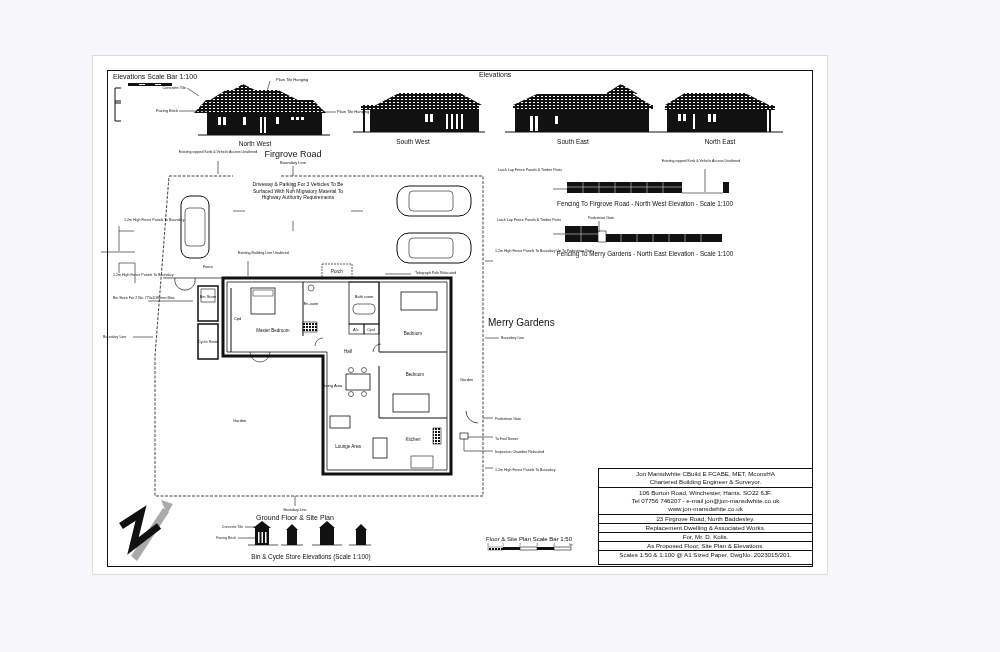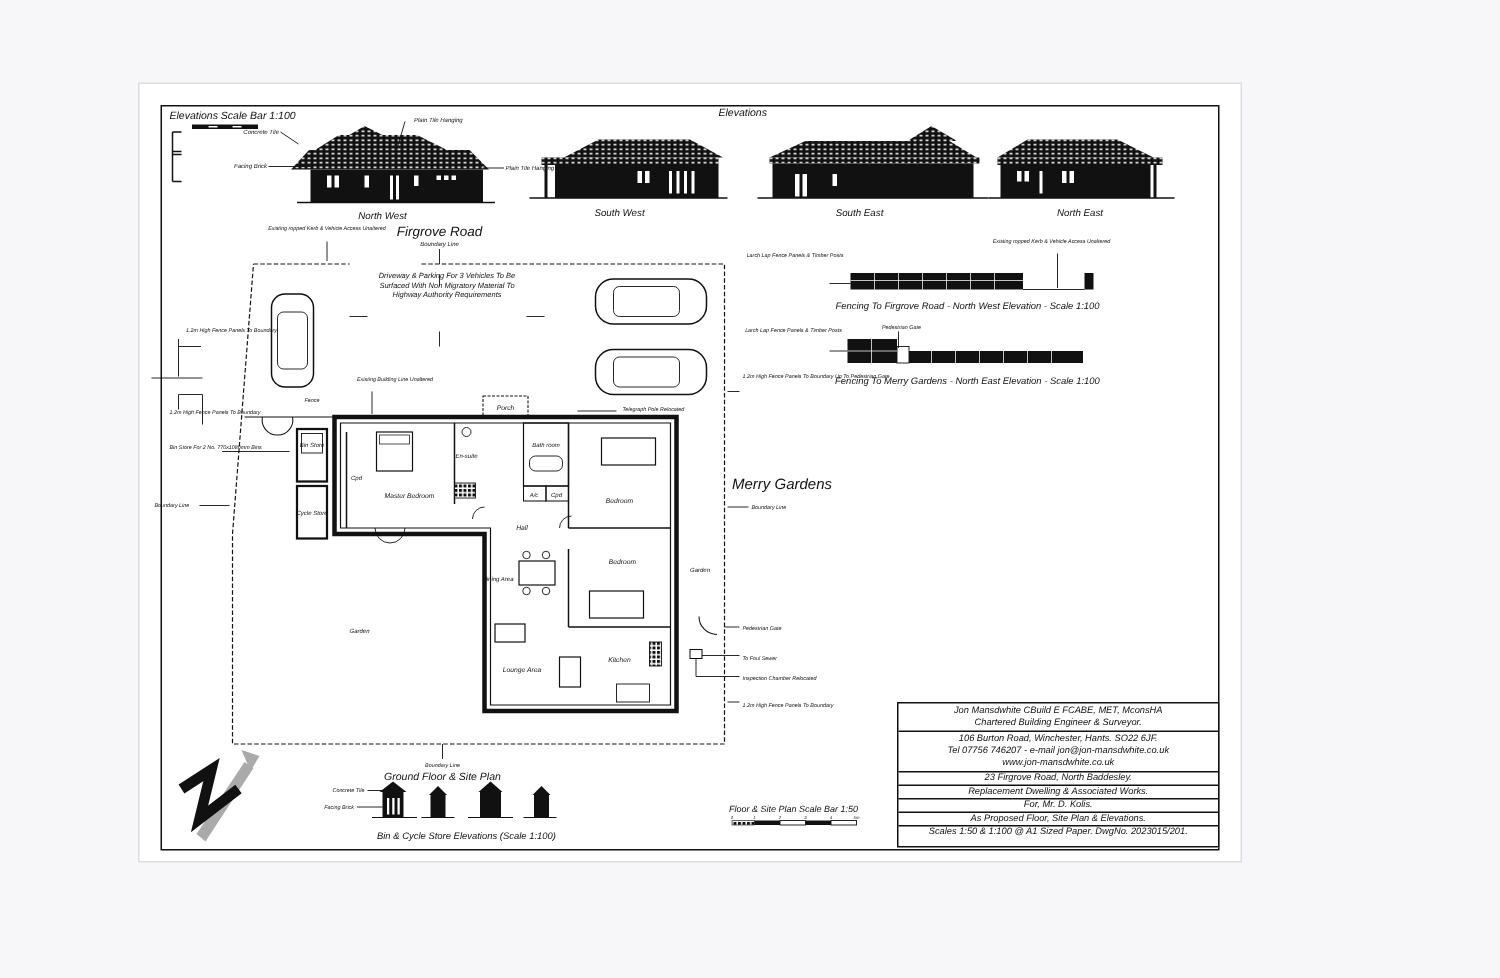--- a/index.html
+++ b/index.html
@@ -1,17 +1,17 @@
 <!DOCTYPE html>
 <html><head>
 <meta charset="utf-8">
 <style>
   html,body{margin:0;padding:0;}
   body{width:1000px;height:652px;background:#f7f7f9;position:relative;overflow:hidden;font-family:"Liberation Sans",sans-serif;}
-  .sheet{position:absolute;left:92px;top:55px;width:736px;height:520px;background:#fff;border:1px solid #dcdcdc;box-sizing:border-box;font-style:italic;}
+  .sheet{position:absolute;left:92px;top:55px;width:736px;height:520px;background:#fff;border:1px solid #dcdcdc;box-sizing:border-box;}
   .frame{position:absolute;left:14px;top:14px;width:706px;height:497px;border:1.5px solid #111;box-sizing:border-box;}
   svg{position:absolute;left:0;top:0;}
   .t{font-family:"Liberation Sans",sans-serif;fill:#111;}
   .tb{position:absolute;left:505px;top:412px;width:215px;height:97px;border:1px solid #111;box-sizing:border-box;background:#fff;}
   .tb .row{border-bottom:1px solid #111;text-align:center;font-size:6.2px;line-height:8px;color:#111;font-family:"Liberation Sans",sans-serif;}
   .tb .row:last-child{border-bottom:none;}
   .tb .blk{padding:1px 0;}
 </style>
 </head>
 <body>

